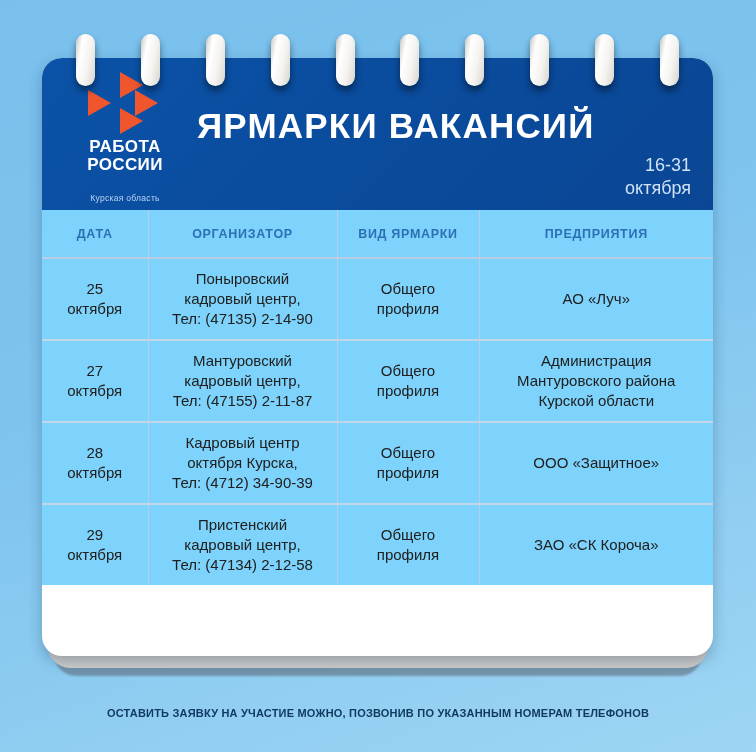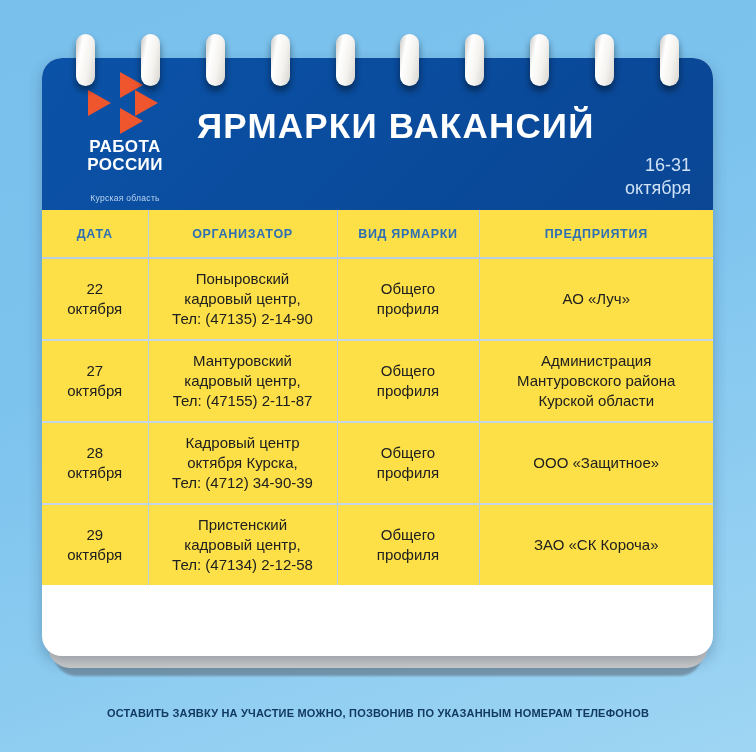--- a/index.html
+++ b/index.html
@@ -155,21 +155,21 @@
     color: #cfe2f6;
     font-size: 18px;
     line-height: 23px;
   }
 
   
   #fair-table {
     width: 100%;
     border-collapse: collapse;
     table-layout: fixed;
-    background: #fde047;
+    background: #7dd3fc;
   }
   #fair-table col.c-date { width: 106px; }
   #fair-table col.c-org  { width: 189px; }
   #fair-table col.c-type { width: 142px; }
   #fair-table col.c-ent  { width: 234px; }
 
   #fair-table th {
     color: #2d6fb5;
     font-size: 12.5px;
     font-weight: bold;
@@ -255,21 +255,21 @@
         <tr>
           <th>ДАТА</th>
           <th>ОРГАНИЗАТОР</th>
           <th>ВИД ЯРМАРКИ</th>
           <th>ПРЕДПРИЯТИЯ</th>
         </tr>
       </thead>
       <tbody id="table-body">
           <tr>
             <td>
-              <span class="cell-line">22</span>
+              <span class="cell-line">25</span>
               <span class="cell-line">октября</span>
             </td>
             <td>
               <span class="cell-line">Поныровский</span>
               <span class="cell-line">кадровый центр,</span>
               <span class="cell-line">Тел: (47135) 2-14-90</span>
             </td>
             <td>
               <span class="cell-line">Общего</span>
               <span class="cell-line">профиля</span>

